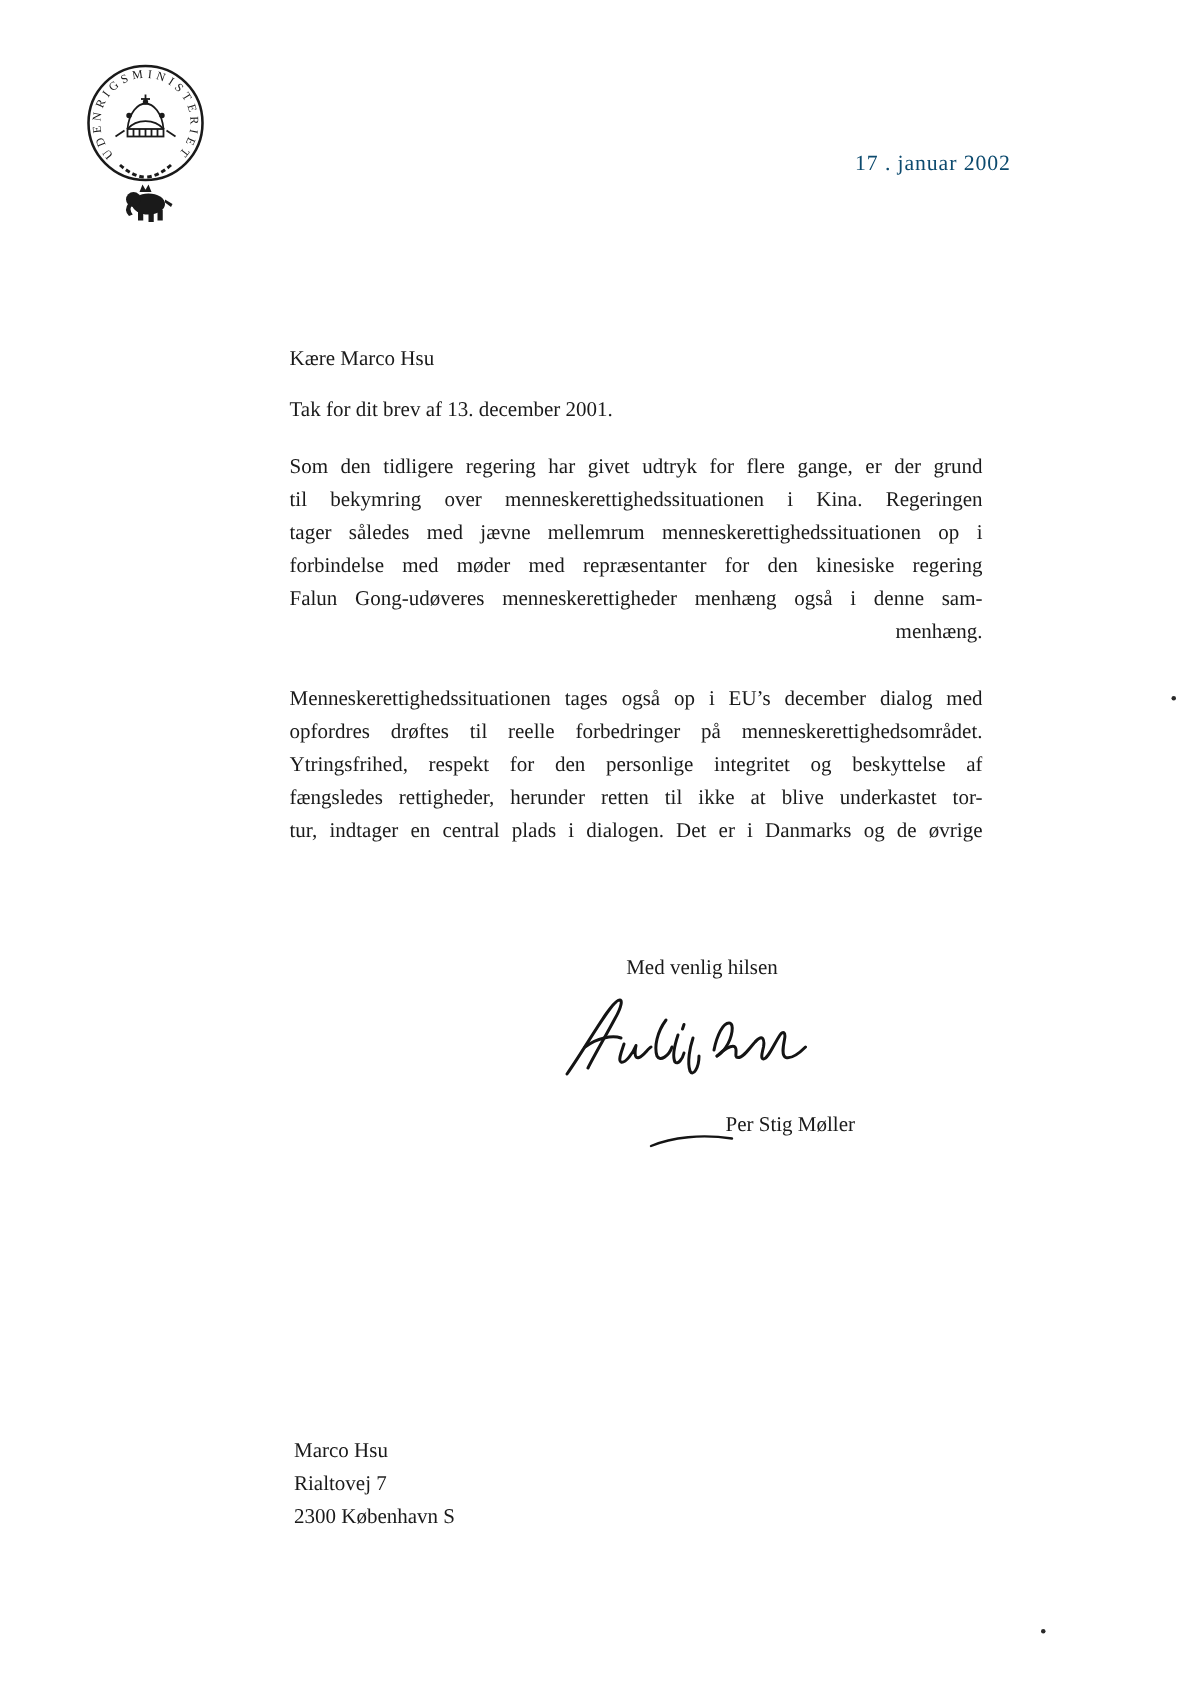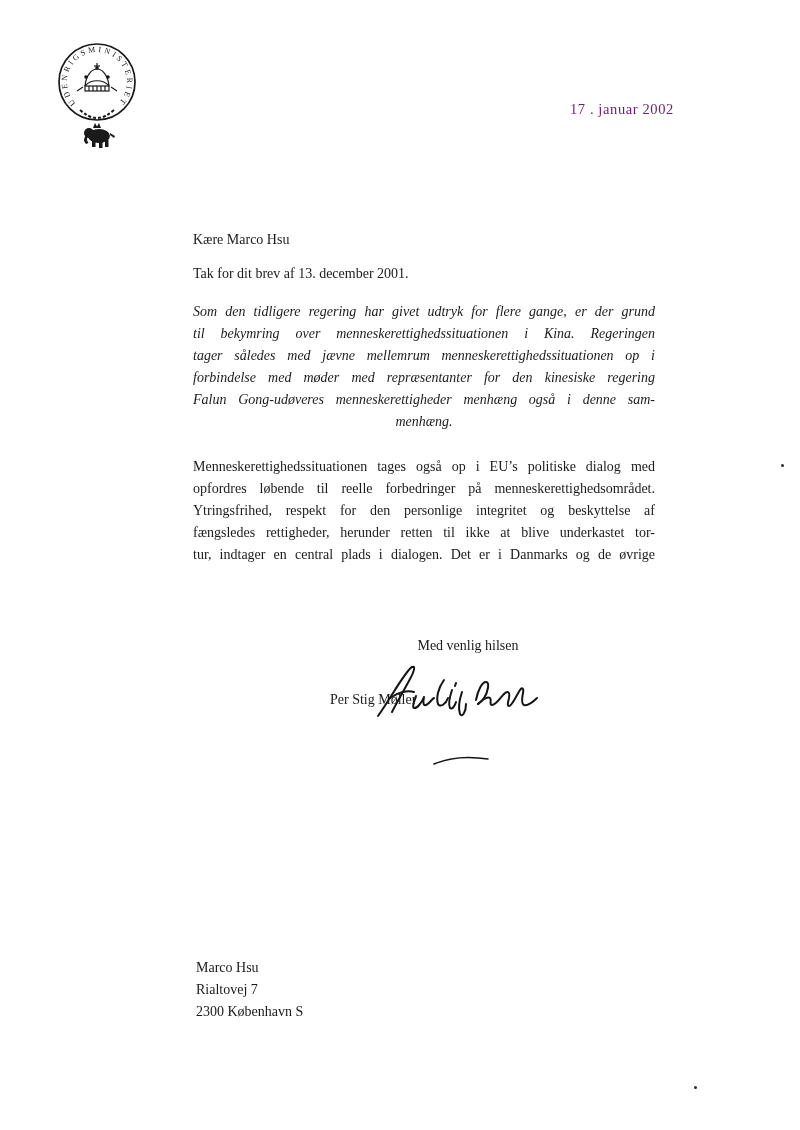--- a/index.html
+++ b/index.html
@@ -15,39 +15,39 @@
   .abs{position:absolute;}
   
   .seal{left:52px;top:40px;width:92px;height:110px;}
   .seal svg{display:block;width:100%;height:100%;}
   
   .date{left:570px;top:101px;font-size:14.5px;letter-spacing:0.6px;}
   
   .bodyblock{left:193px;width:462px;font-size:14px;line-height:22px;}
   .salutation{top:229px;}
   .intro{top:263px;}
-  .para1{top:301px;font-style:italic;}
+  .para1{top:301px;}
   .para2{top:456px;}
   .tl{height:22px;overflow:hidden;}
   .jline{text-align:justify;text-align-last:justify;}
-  .lline{text-align:center;}
+  .lline{text-align:right;}
   
   .closing{left:348px;top:638px;width:240px;text-align:center;font-size:14px;}
   .signature{left:372px;top:660px;width:170px;height:62px;}
   .signature svg{display:block;width:100%;height:100%;}
-  .signer{left:330px;top:692px;width:240px;text-align:left;font-size:14px;}
+  .signer{left:330px;top:743px;width:240px;text-align:right;font-size:14px;}
   .flourish{left:432px;top:752px;width:58px;height:16px;}
   .flourish svg{display:block;width:100%;height:100%;}
   
   .address{left:196px;top:957px;font-size:14px;line-height:22px;}
   
   .speck{width:3px;height:3px;background:#2a2a2a;border-radius:50%;}
   .speck.s1{left:781px;top:464px;}
   .speck.s2{left:694px;top:1086px;}
-  .ink{color:#701a75;}
+  .ink{color:#0c4a6e;}
 </style>
 </head>
 <body>
 
 <div class="page">
 
   <div class="abs seal">
     <svg viewBox="0 0 92 110" xmlns="http://www.w3.org/2000/svg">
       <g stroke="#1a1a1a" fill="none" stroke-width="1.7">
         <circle cx="45" cy="42" r="38"></circle>
@@ -104,22 +104,22 @@
   <div class="abs bodyblock para1">
     <div class="tl jline">Som den tidligere regering har givet udtryk for flere gange, er der grund</div>
     <div class="tl jline">til bekymring over menneskerettighedssituationen i Kina. Regeringen</div>
     <div class="tl jline">tager således med jævne mellemrum menneskerettighedssituationen op i</div>
     <div class="tl jline">forbindelse med møder med repræsentanter for den kinesiske regering</div>
     <div class="tl jline">Falun Gong-udøveres menneskerettigheder menhæng også i denne sam-</div>
     <div class="tl lline">menhæng.</div>
   </div>
 
   <div class="abs bodyblock para2">
-    <div class="tl jline">Menneskerettighedssituationen tages også op i EU’s politiske dialog med</div>
-    <div class="tl jline">opfordres løbende til reelle forbedringer på menneskerettighedsområdet.</div>
+    <div class="tl jline">Menneskerettighedssituationen tages også op i EU’s december dialog med</div>
+    <div class="tl jline">opfordres drøftes til reelle forbedringer på menneskerettighedsområdet.</div>
     <div class="tl jline">Ytringsfrihed, respekt for den personlige integritet og beskyttelse af</div>
     <div class="tl jline">fængsledes rettigheder, herunder retten til ikke at blive underkastet tor-</div>
     <div class="tl jline">tur, indtager en central plads i dialogen. Det er i Danmarks og de øvrige</div>
   </div>
 
   <div class="abs closing">Med venlig hilsen</div>
 
   <div class="abs signature">
     <svg viewBox="0 0 170 62" xmlns="http://www.w3.org/2000/svg">
       <g stroke="#141414" stroke-width="2" fill="none" stroke-linecap="round" stroke-linejoin="round">

